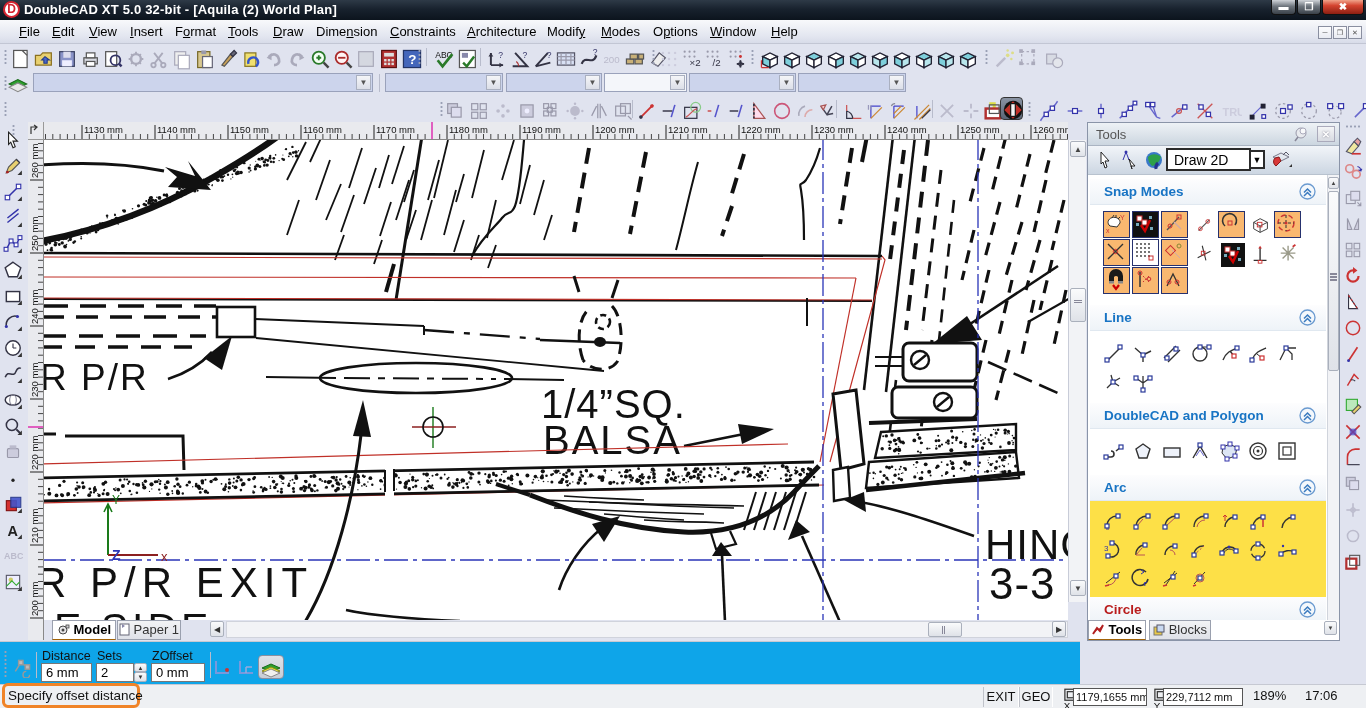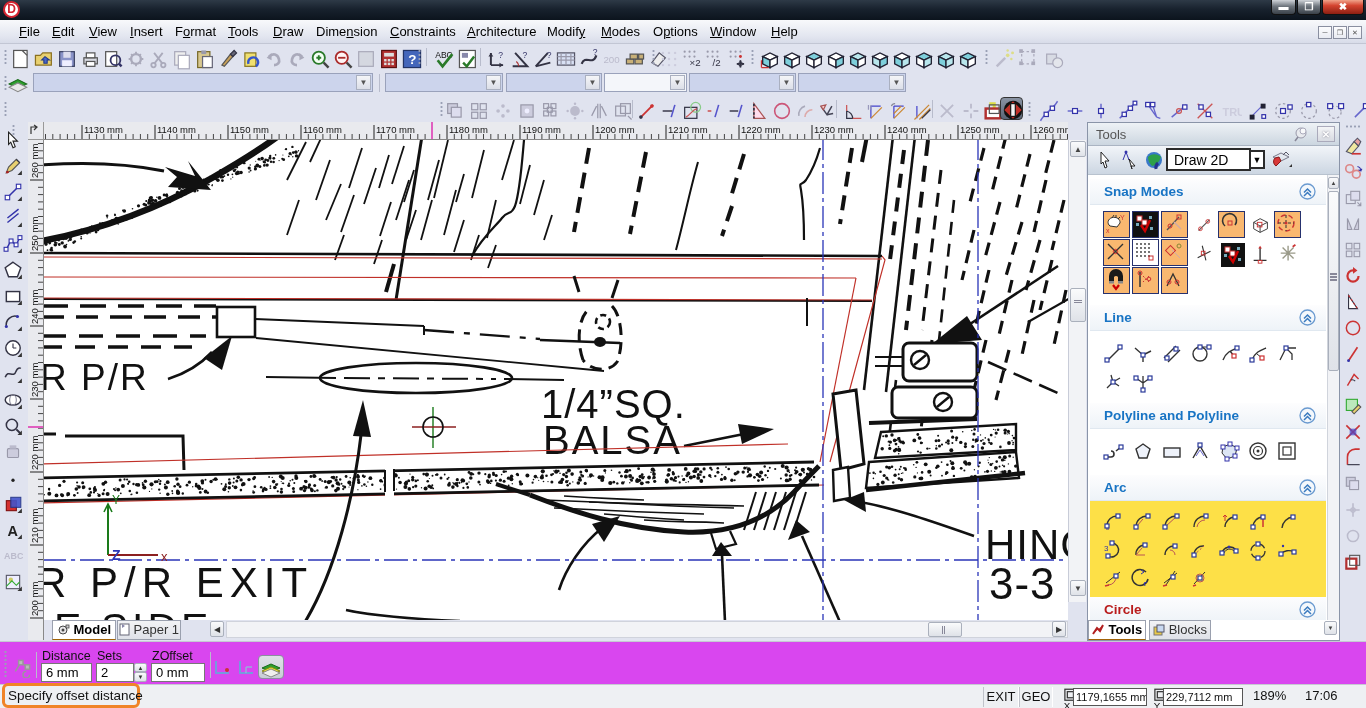--- a/index.html
+++ b/index.html
@@ -21,31 +21,32 @@
 #lefttools{left:0;top:122px;width:28px;height:519px;background:#e0e3ef}
 #corner{left:28px;top:122px;width:16px;height:18px;background:#e9eaee;border-right:1px solid #999;border-bottom:1px solid #999}
 #rulertop{left:44px;top:122px;width:1024px;height:18px;background:#a21caf;border-bottom:1px solid #888;overflow:hidden}
 #rulerleft{left:28px;top:140px;width:16px;height:500px;background:#e9eaee;border-right:1px solid #888;overflow:hidden}
 #canvas{left:44px;top:140px;width:1024px;height:480px;background:#fff;overflow:hidden}
 #vscroll{left:1068px;top:140px;width:18px;height:462px;background:#f2f3f6;border-left:1px solid #c8ccd8}
 #panel{left:1087px;top:122px;width:253px;height:519px;background:#fff;border:1px solid #8a94a8}
 #righttools{left:1341px;top:122px;width:25px;height:519px;background:#e0e3ef}
 .sbtn{position:absolute;background:linear-gradient(#fafbfc,#dfe2e8);border:1px solid #aab0bc;border-radius:2px}
 #tabstrip{left:0;top:620px;width:1366px;height:21px}
-#inspector{left:0;top:641px;width:1366px;height:43px;background:#d946ef;border-top:1px solid #c6c9d2}
+#inspector{left:0;top:641px;width:1080px;height:43px;background:#0ea5e9;border-top:1px solid #c6c9d2}
 #statusbar{left:0;top:684px;width:1366px;height:24px;background:#eef0f3;border-top:1px solid #c6c9d2;font-size:13px;color:#111}
 .cell{position:absolute;top:2px;height:20px;border-left:1px solid #c0c3ca;border-right:1px solid #fff;text-align:center;font-size:13px;line-height:20px}
 .numbox{position:absolute;top:3px;height:18px;border:1px solid #555;background:#fff;font-size:11px;line-height:17px;padding-left:2px;white-space:nowrap;overflow:hidden}
 .field{position:absolute;background:#fff;border:1px solid #777;font-size:13px;padding:1px 0 0 4px;height:19px}
 .flabel{position:absolute;font-size:12.5px;color:#111}
 .ptab{position:absolute;top:0;height:20px;font-size:13px;text-align:center;border:1px solid #9aa0ae;background:linear-gradient(#f2f3f5,#dfe1e8);color:#333}
 .ptab.on{background:#fff;border-bottom:1px solid #a16207;font-weight:bold;color:#000}
 </style></head><body>
 <div id="titlebar" class="abs">
     <div id="logo">D</div>
+    <span class="tt">DoubleCAD XT 5.0 32-bit - [Aquila (2) World Plan]</span>
 <div class="winbtn" style="left:1271px;width:25px;background:linear-gradient(#cfd3d8,#6e757d 45%,#3a4149)">▬</div>
 <div class="winbtn" style="left:1297px;width:24px;background:linear-gradient(#cfd3d8,#6e757d 45%,#3a4149)">❐</div>
 <div class="winbtn" style="left:1322px;width:42px;background:linear-gradient(#f0a38a,#d44430 40%,#8c1f12)">✖</div>
 </div>
 <div id="menubar" class="abs">
 <span class="mi" style="left:19px"><span class="u">F</span>ile</span>
 <span class="mi" style="left:52px"><span class="u">E</span>dit</span>
 <span class="mi" style="left:89px"><span class="u">V</span>iew</span>
 <span class="mi" style="left:130px"><span class="u">I</span>nsert</span>
 <span class="mi" style="left:175px">F<span class="u">o</span>rmat</span>
@@ -2211,21 +2212,21 @@
         </svg>
         <svg style="position:absolute;left:188px;top:64px" width="22" height="22" viewBox="0 0 24 24">
           <g stroke="#998" stroke-width="1.5">
             <path d="M11,3 L11,19 M3,11 L19,11 M5,5 L17,17 M17,5 L5,17"></path>
           </g>
           <path d="M16,4 l3,-2" stroke="#c33" stroke-width="2"></path>
         </svg>
       </div>
       <div style="position:absolute;left:2px;top:228px;width:236px;height:72px;background:#fff">
         <div style="position:absolute;left:0;top:0;width:236px;height:26px;background:linear-gradient(180deg,#fdfdfe,#eef3f8);border-bottom:1px solid #e0e8f0"></div>
-        <span style="position:absolute;left:14px;top:5px;font-size:13.5px;font-weight:bold;color:#1874c4">Polyline and Polyline</span>
+        <span style="position:absolute;left:14px;top:5px;font-size:13.5px;font-weight:bold;color:#1874c4">DoubleCAD and Polygon</span>
         <svg style="position:absolute;right:10px;top:4px" width="17" height="17" viewBox="0 0 17 17">
           <circle cx="8.5" cy="8.5" r="7.5" fill="#f4f8fc" stroke="#6a9ad0" stroke-width="1.3"></circle>
           <path d="M5,9.5 L8.5,6 L12,9.5 M5,13 L8.5,9.5 L12,13" stroke="#3a7abf" stroke-width="1.5" fill="none"></path>
         </svg>
         <svg style="position:absolute;left:12px;top:37px" width="24" height="24" viewBox="0 0 24 24">
           <path d="M4,17 L9,17 C13,17 13,11 9,11 M14,11 L19,7" stroke="#333" stroke-width="1.6" fill="none"></path>
           <rect x="2" y="15" width="4" height="4" fill="#fff" stroke="#2a3a9a" stroke-width="1.2"></rect>
           <rect x="17" y="5" width="4" height="4" fill="#fff" stroke="#2a3a9a" stroke-width="1.2"></rect>
         </svg>
         <svg style="position:absolute;left:41px;top:37px" width="24" height="24" viewBox="0 0 24 24">

